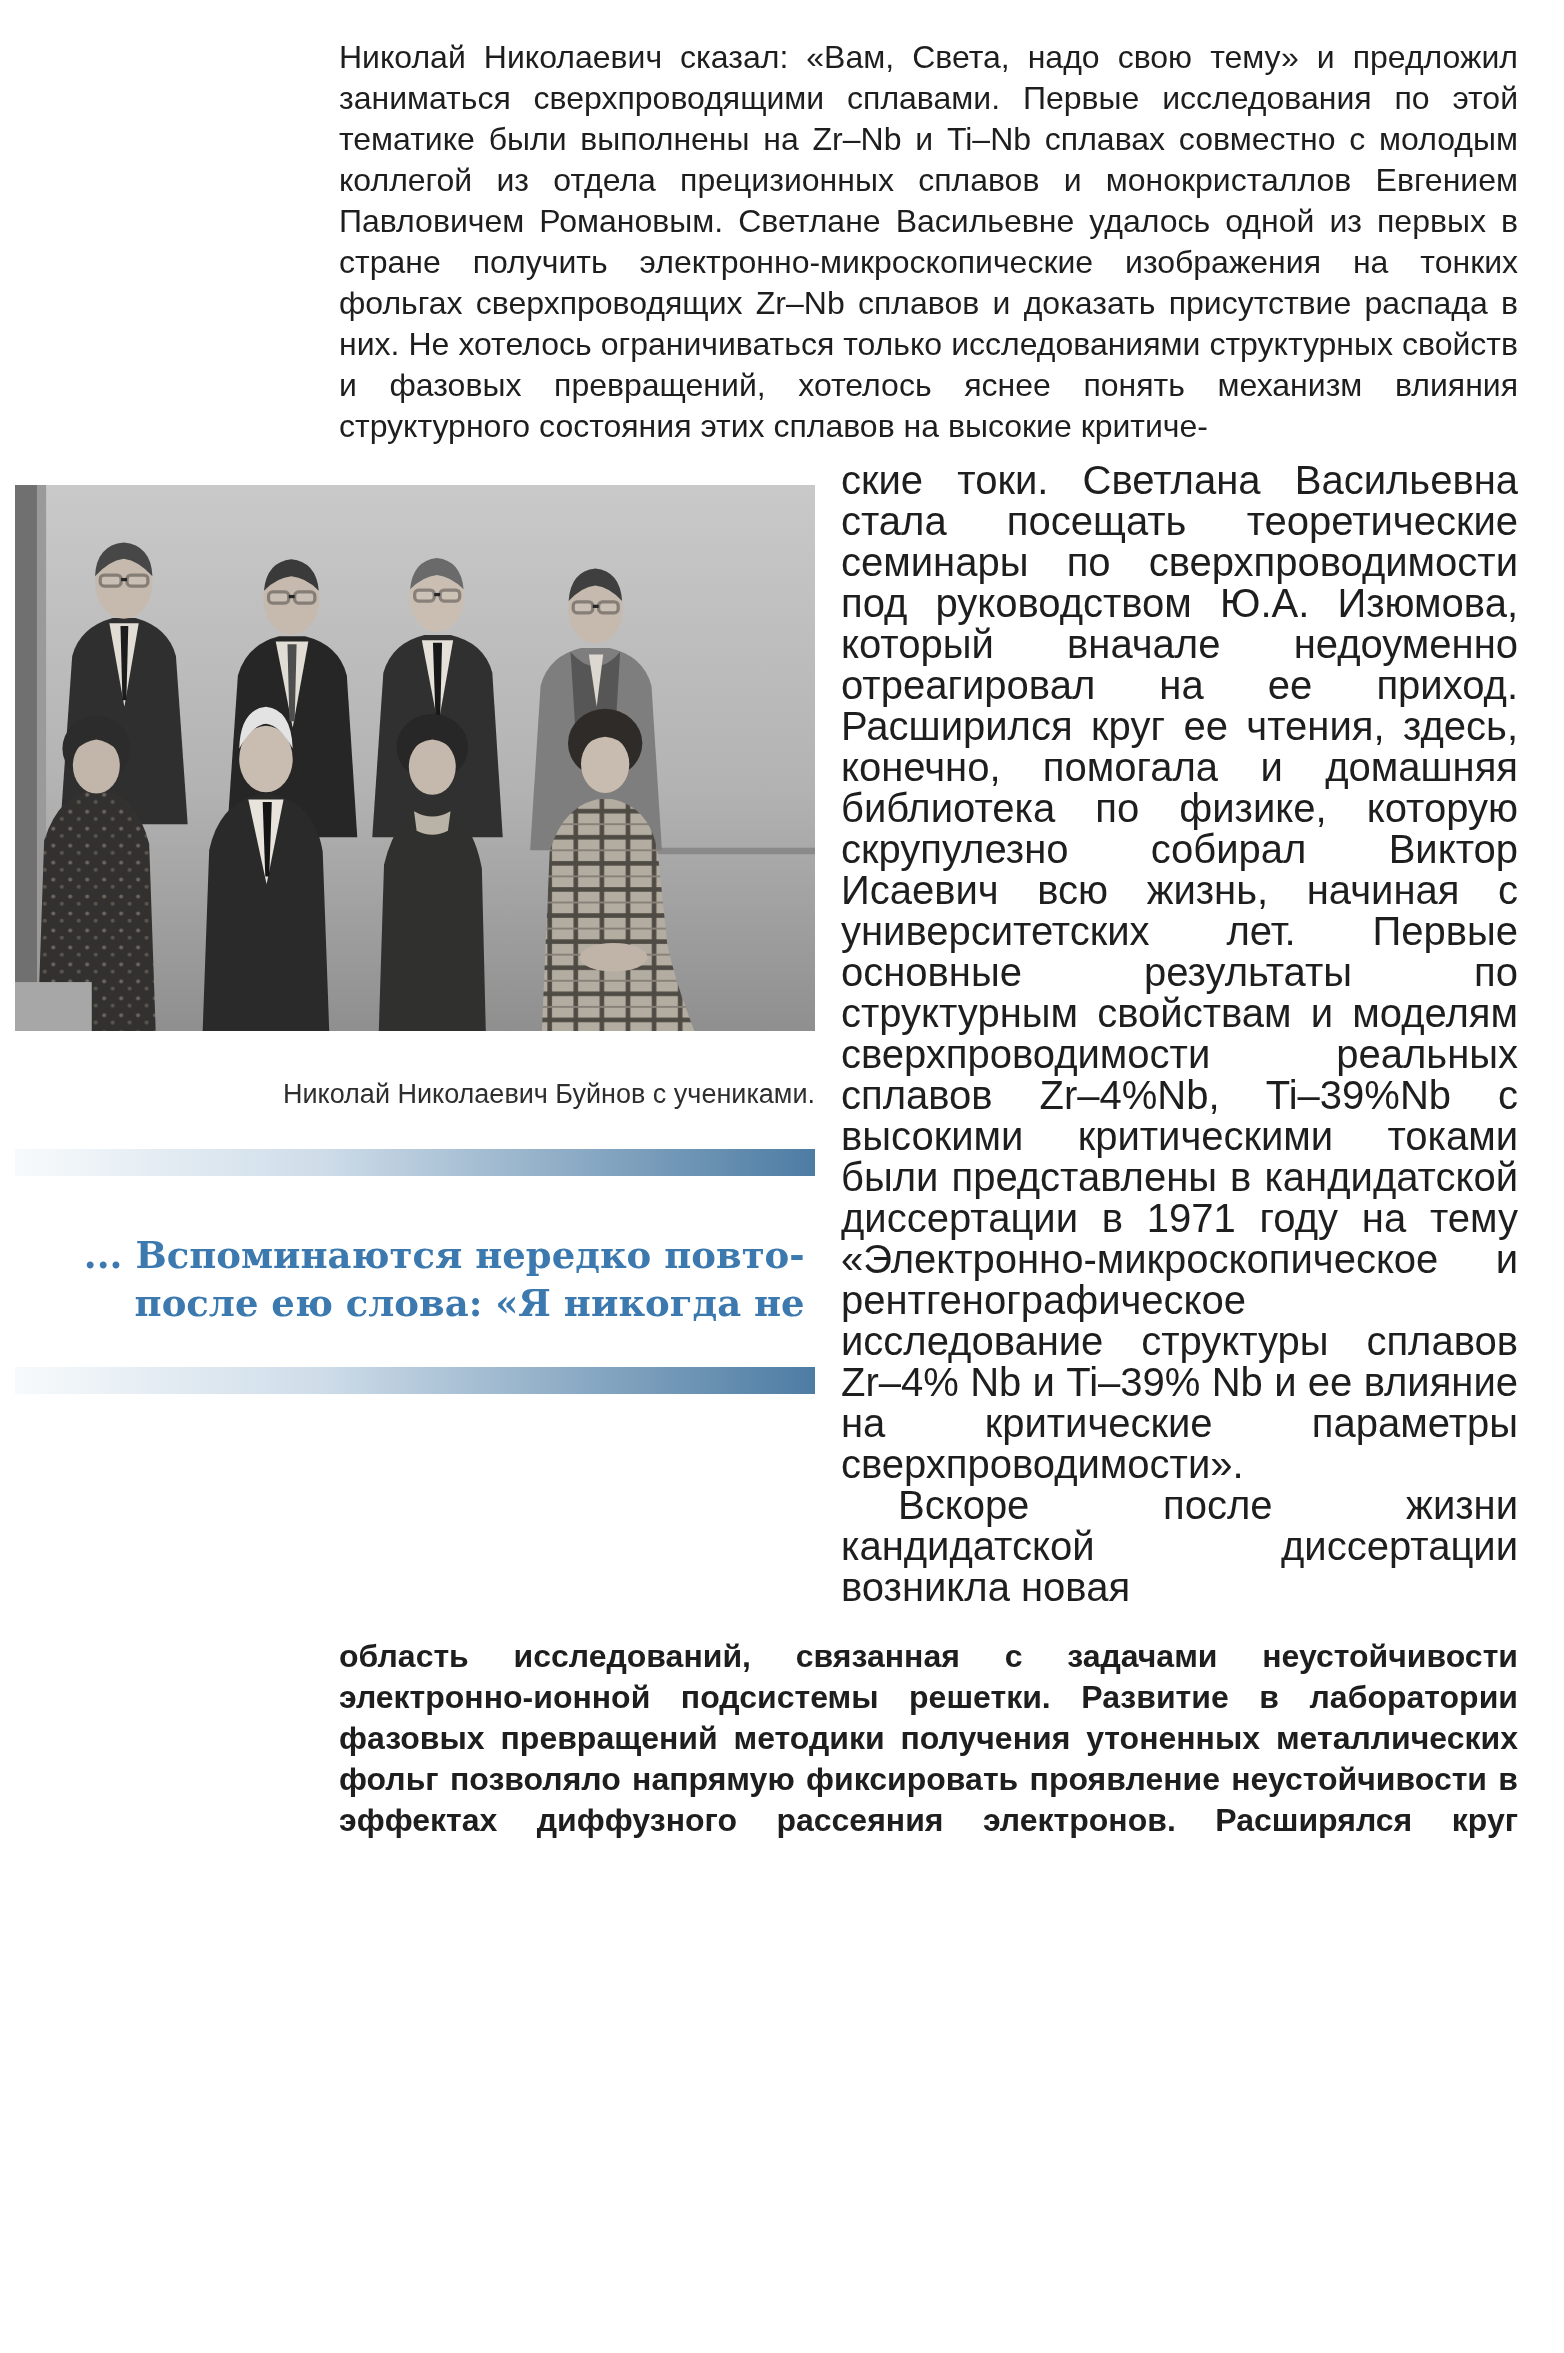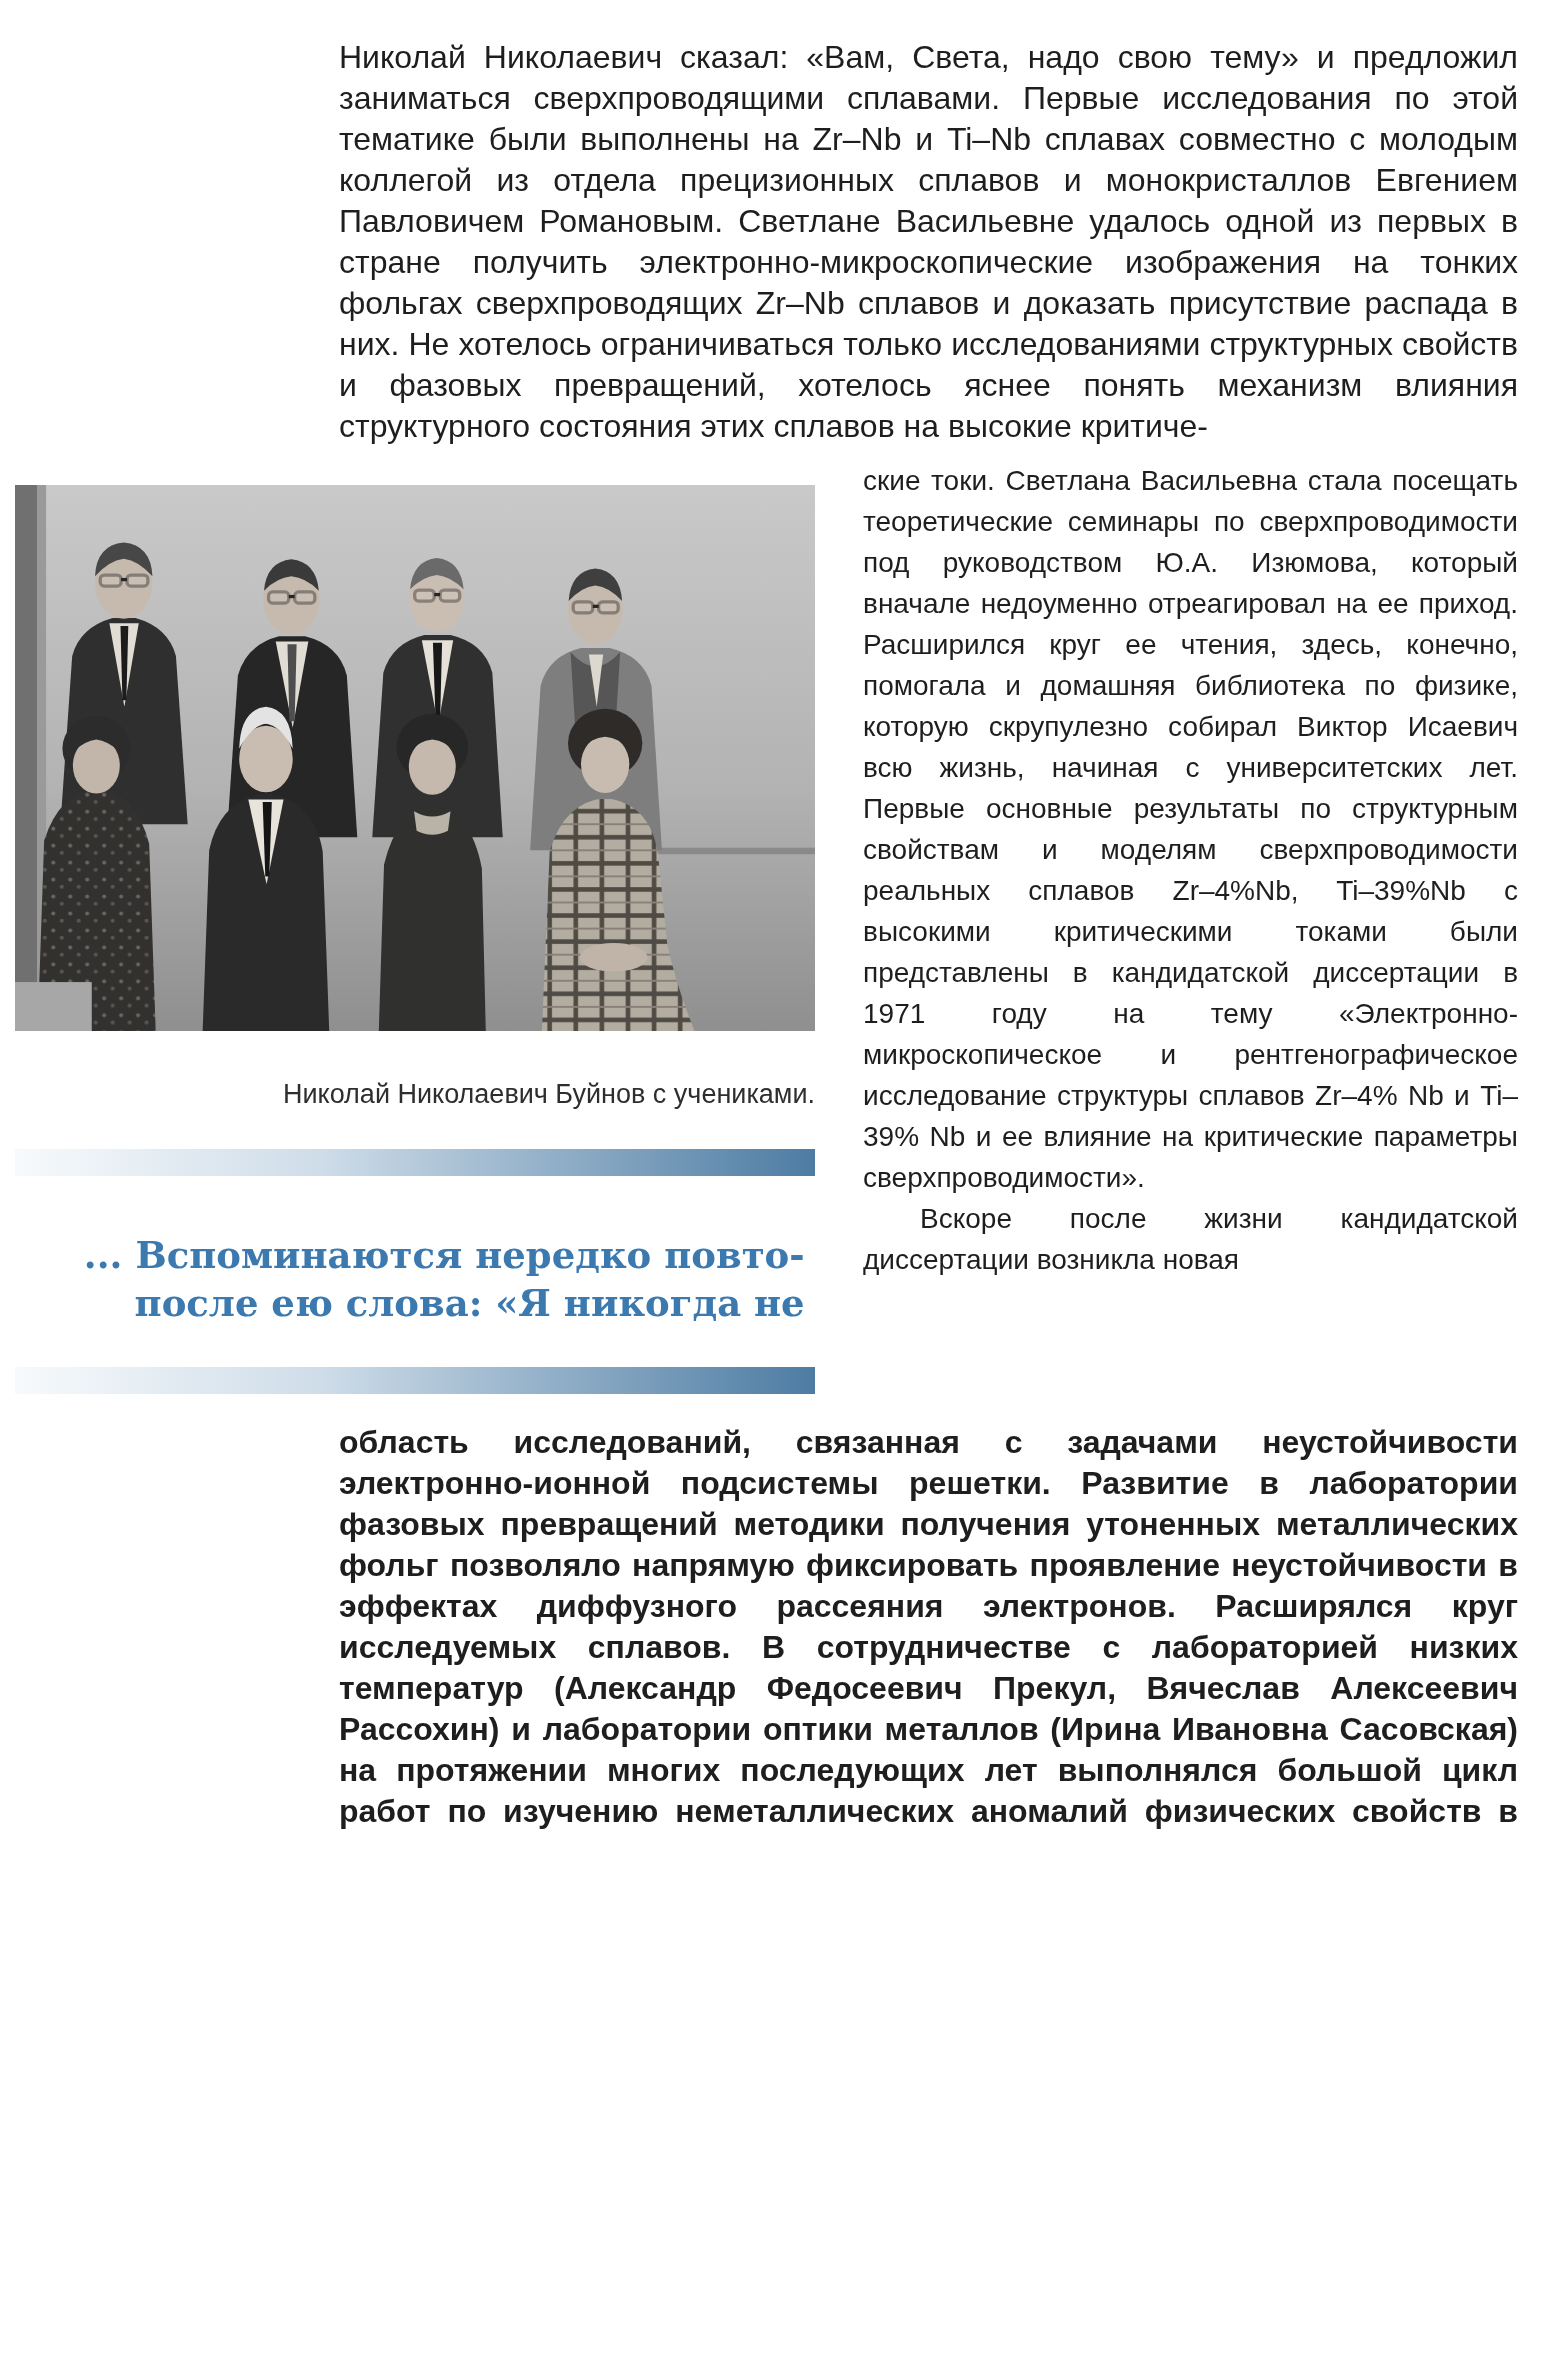--- a/index.html
+++ b/index.html
@@ -38,21 +38,21 @@
     margin:55px 0 40px 0;
     padding-right:10.4px;
     text-align:right;
     font-family:"DejaVu Serif","Liberation Serif",serif;
     font-weight:700;
     font-size:37px;
     line-height:48px;
     color:var(--quote_blue,#3c79ae);
   }
   .right-col { flex:1 1 auto; }
-  .right-col p { font-size:28px; line-height:41px; text-align:justify;margin-left:22px; }
+  .right-col p { font-size:40px; line-height:41px; text-align:justify; }
   .right-col .indent { text-indent:57px; margin-top:0; }
   .bottom-paragraph { margin:28px 46px 0 339px;font-weight:bold; }
   .footer-bar {
     position:absolute; left:338px; right:0; top:2266px; height:13px;
     background:linear-gradient(to right, var(--footer_bar_start,#4b7b97) 0%, #9dbccb 40%, #e0eaf0 80%, var(--footer_bar_end,#f2f6f9) 100%);
   }
   .page-number {
     position:absolute; left:342px; top:2287px;
     font-size:30px; line-height:34px;
     color:var(--page_number,#707070);

